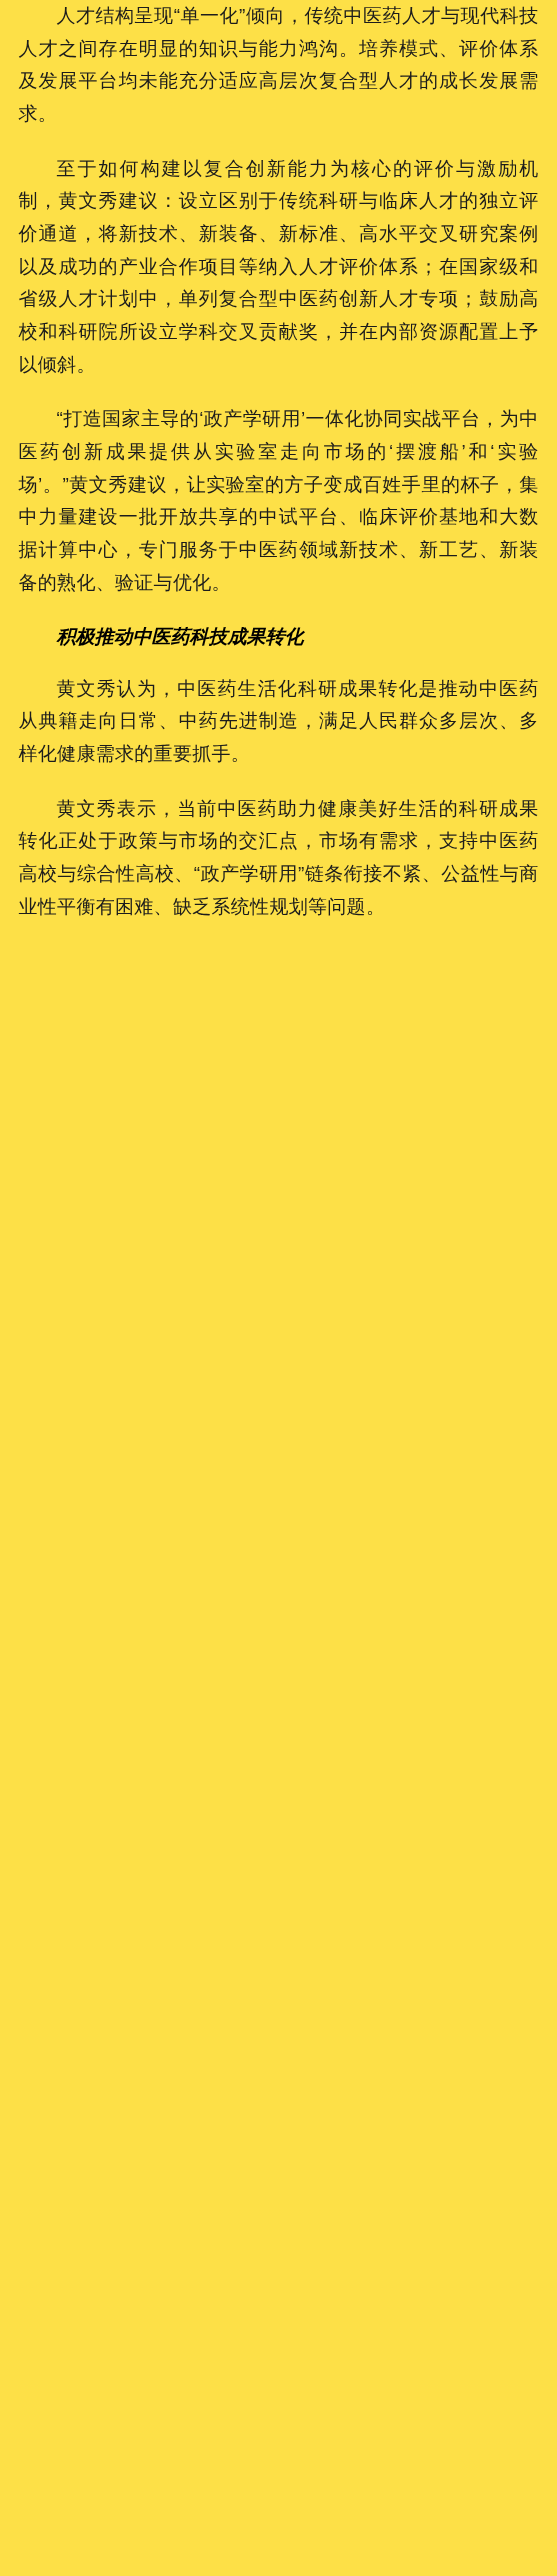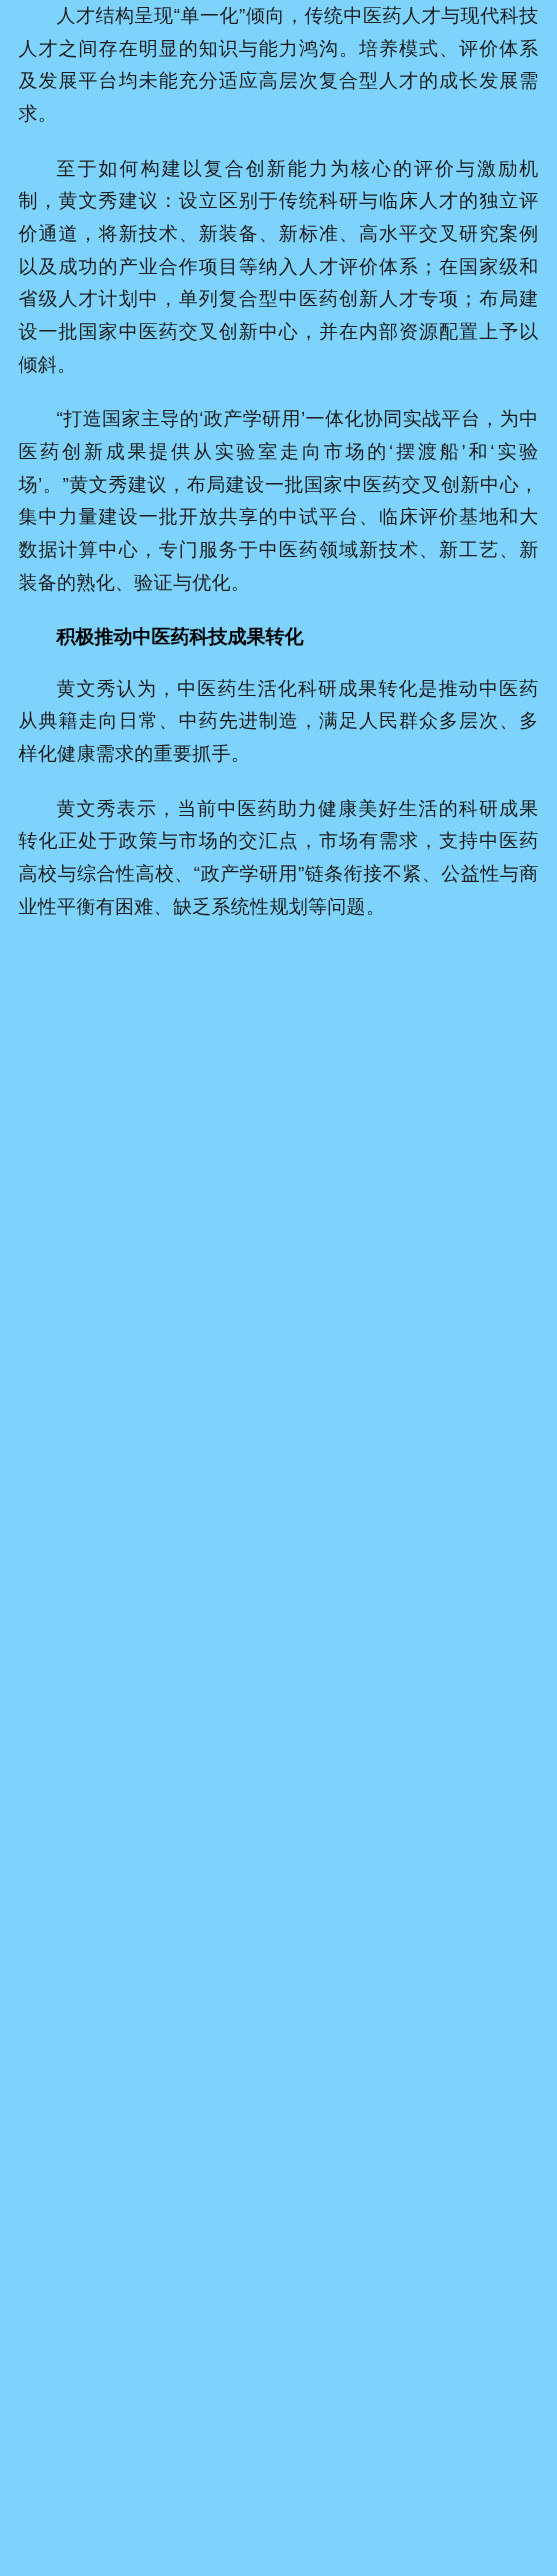--- a/index.html
+++ b/index.html
@@ -9,48 +9,49 @@
   }
   body {
     font-family: "Liberation Sans", sans-serif;
     color: #1a1a1a;
   }
   #page {
     width: 557px;
     min-height: 2576px;
     box-sizing: border-box;
     padding: 0 18.5px;
-    background: #7dd3fc;
+    background: #fde047;
   }
   .para {
     font-size: 19px;
     line-height: 1.72;
     letter-spacing: 0.3px;
     text-align: justify;
     text-justify: inter-ideograph;
     margin: 0 0 22px 0;
     text-indent: 2em;
     color: #1c1c1c;
   }
   .heading {
     font-size: 19px;
     line-height: 1.72;
     font-weight: bold;
     text-indent: 2em;
     margin: 0 0 18.5px 0;
     color: #000000;
+    font-style: italic;
   }
   .first {
     margin-top: 0;
   }
 </style>
 </head>
 <body>
 
 <div id="page">
   <p class="para first">人才结构呈现“单一化”倾向，传统中医药人才与现代科技人才之间存在明显的知识与能力鸿沟。培养模式、评价体系及发展平台均未能充分适应高层次复合型人才的成长发展需求。</p>
-  <p class="para">至于如何构建以复合创新能力为核心的评价与激励机制，黄文秀建议：设立区别于传统科研与临床人才的独立评价通道，将新技术、新装备、新标准、高水平交叉研究案例以及成功的产业合作项目等纳入人才评价体系；在国家级和省级人才计划中，单列复合型中医药创新人才专项；布局建设一批国家中医药交叉创新中心，并在内部资源配置上予以倾斜。</p>
-  <p class="para">“打造国家主导的‘政产学研用’一体化协同实战平台，为中医药创新成果提供从实验室走向市场的‘摆渡船’和‘实验场’。”黄文秀建议，布局建设一批国家中医药交叉创新中心，集中力量建设一批开放共享的中试平台、临床评价基地和大数据计算中心，专门服务于中医药领域新技术、新工艺、新装备的熟化、验证与优化。</p>
+  <p class="para">至于如何构建以复合创新能力为核心的评价与激励机制，黄文秀建议：设立区别于传统科研与临床人才的独立评价通道，将新技术、新装备、新标准、高水平交叉研究案例以及成功的产业合作项目等纳入人才评价体系；在国家级和省级人才计划中，单列复合型中医药创新人才专项；鼓励高校和科研院所设立学科交叉贡献奖，并在内部资源配置上予以倾斜。</p>
+  <p class="para">“打造国家主导的‘政产学研用’一体化协同实战平台，为中医药创新成果提供从实验室走向市场的‘摆渡船’和‘实验场’。”黄文秀建议，让实验室的方子变成百姓手里的杯子，集中力量建设一批开放共享的中试平台、临床评价基地和大数据计算中心，专门服务于中医药领域新技术、新工艺、新装备的熟化、验证与优化。</p>
   <h2 class="heading">积极推动中医药科技成果转化</h2>
   <p class="para">黄文秀认为，中医药生活化科研成果转化是推动中医药从典籍走向日常、中药先进制造，满足人民群众多层次、多样化健康需求的重要抓手。</p>
   <p class="para">黄文秀表示，当前中医药助力健康美好生活的科研成果转化正处于政策与市场的交汇点，市场有需求，支持中医药高校与综合性高校、“政产学研用”链条衔接不紧、公益性与商业性平衡有困难、缺乏系统性规划等问题。</p>
 </div>
 
 
 </body></html>

